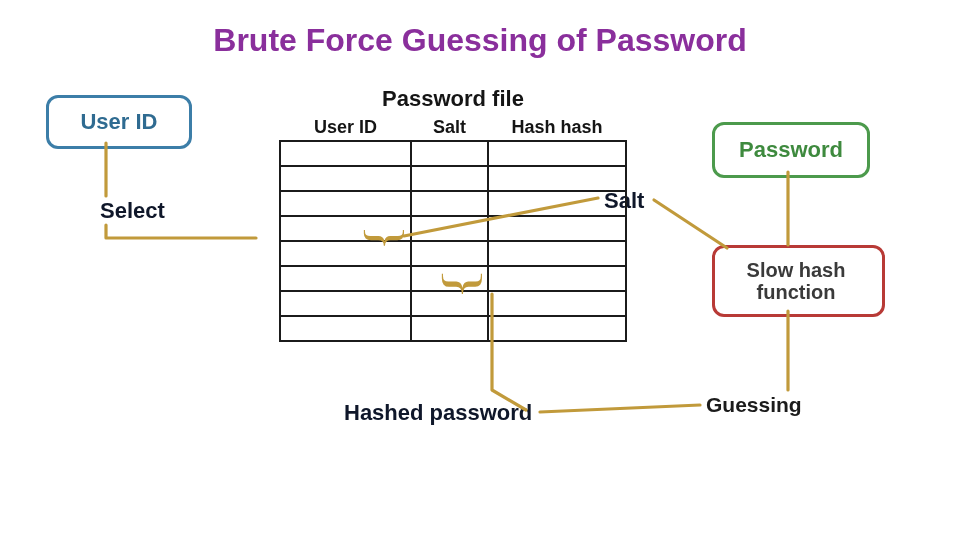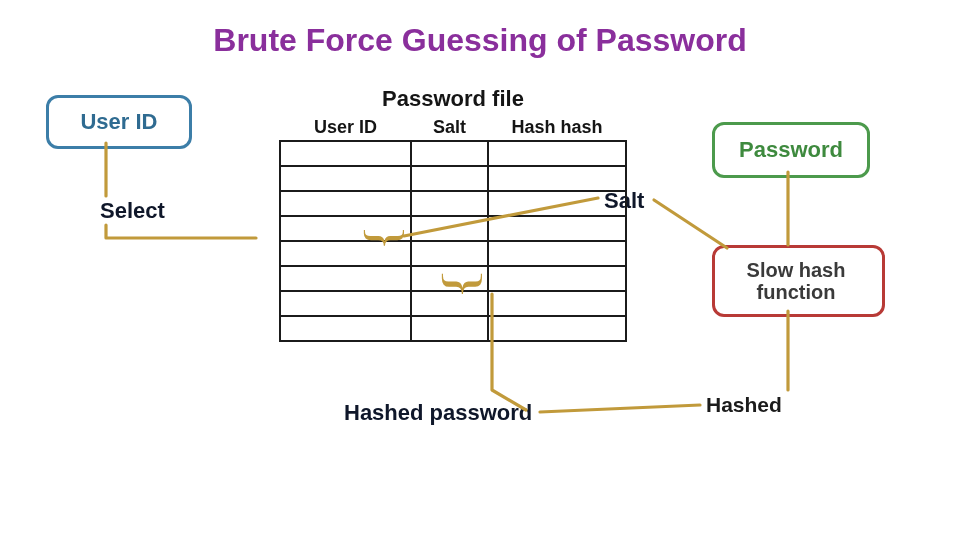--- a/index.html
+++ b/index.html
@@ -146,21 +146,21 @@
     <span>Slow hash</span>
     <span>function</span>
   </div>
 
   <div class="label accent" style="left:100px; top:198px;">Select</div>
 
   <div class="label accent" style="left:604px; top:188px;">Salt</div>
 
   <div class="label accent" style="left:344px; top:400px;">Hashed password</div>
 
-  <div class="label small" style="left:706px; top:393px;">Hashed</div>
+  <div class="label small" style="left:706px; top:393px;">Guessing</div>
 
   <div class="pfile">
     <div class="caption">Password file</div>
     <table class="tbl">
       <thead>
         <tr>
           <th>User ID</th>
           <th>Salt</th>
           <th>Hash hash</th>
         </tr>

